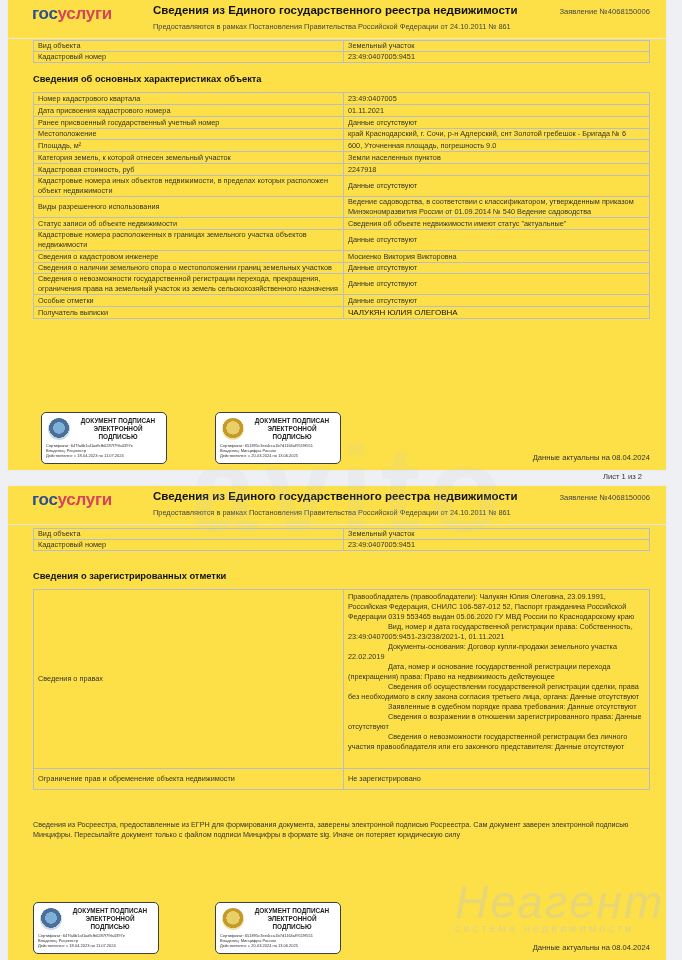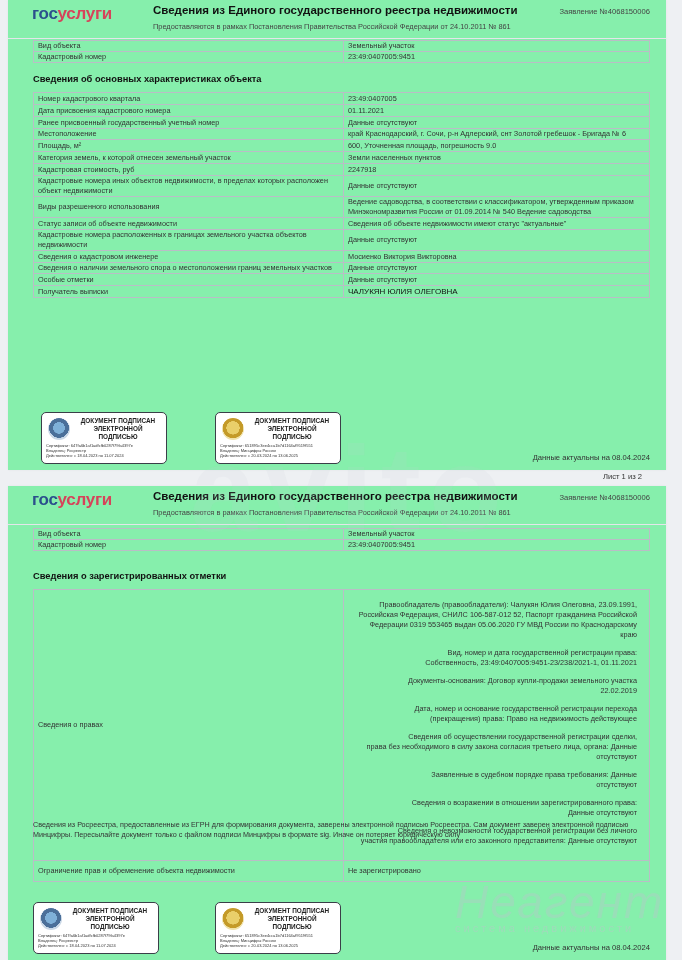--- a/index.html
+++ b/index.html
@@ -5,21 +5,21 @@
   html, body { margin: 0; padding: 0; }
   body {
     width: 682px; height: 960px; overflow: hidden;
     background: #eef0f3;
     font-family: "Liberation Sans", "DejaVu Sans", sans-serif;
     color: #1d1d1f;
     position: relative;
   }
   .page {
     position: absolute; left: 8px; width: 658px;
-    background: #86efac;
+    background: #fde047;
     box-shadow: 0 0 2px rgba(0,0,0,0.06);
   }
   .page1 { top: 0; height: 470px; }
   .page2 { top: 486px; height: 474px; }
   .hdr {
     position: relative; height: 38px;
     border-bottom: 1px solid #e4e6ea;
   }
   .logo {
     position: absolute; left: 24px; top: 4px;
@@ -80,21 +80,21 @@
     font-size: 7.6px; color: #333; margin-top: 39px;
   }
   .actual {
     position: absolute; right: 16px;
     font-size: 7.6px; color: #333;
   }
   .note {
     position: absolute; left: 25px; width: 620px;
     font-size: 7.2px; line-height: 10px; color: #333;
   }
-  .rights p { margin: 8px; text-align: right; }
+  .rights p { margin: 0; }
   .rights p.ind { text-indent: 40px; }
   .wm-avito {
     position: absolute; left: 190px; top: 420px;
     font-size: 120px; font-weight: bold; color: rgba(200,205,215,0.12);
     letter-spacing: 8px; pointer-events: none;
   }
   .wm-neagent {
     position: absolute; left: 455px; top: 875px;
     font-size: 46px; color: rgba(190,195,205,0.35); font-style: italic;
     pointer-events: none; letter-spacing: 2px;
@@ -178,20 +178,24 @@
     <tr>
           <td class="k">Кадастровые номера расположенных в границах земельного участка объектов недвижимости</td>
           <td>Данные отсутствуют</td>
         </tr>
     <tr>
           <td class="k" style="height:11px">Сведения о кадастровом инженере</td>
           <td>Мосиенко Виктория Викторовна</td>
         </tr>
     <tr>
           <td class="k">Сведения о наличии земельного спора о местоположении границ земельных участков</td>
+          <td>Данные отсутствуют</td>
+        </tr>
+    <tr>
+          <td class="k">Сведения о невозможности государственной регистрации перехода, прекращения, ограничения права на земельный участок из земель сельскохозяйственного назначения</td>
           <td>Данные отсутствуют</td>
         </tr>
     <tr>
           <td class="k" style="height:11px">Особые отметки</td>
           <td>Данные отсутствуют</td>
         </tr>
     <tr>
           <td class="k" style="height:11px">Получатель выписки</td>
           <td style="color:#111;font-size:8px">ЧАЛУКЯН ЮЛИЯ ОЛЕГОВНА</td>
         </tr>

